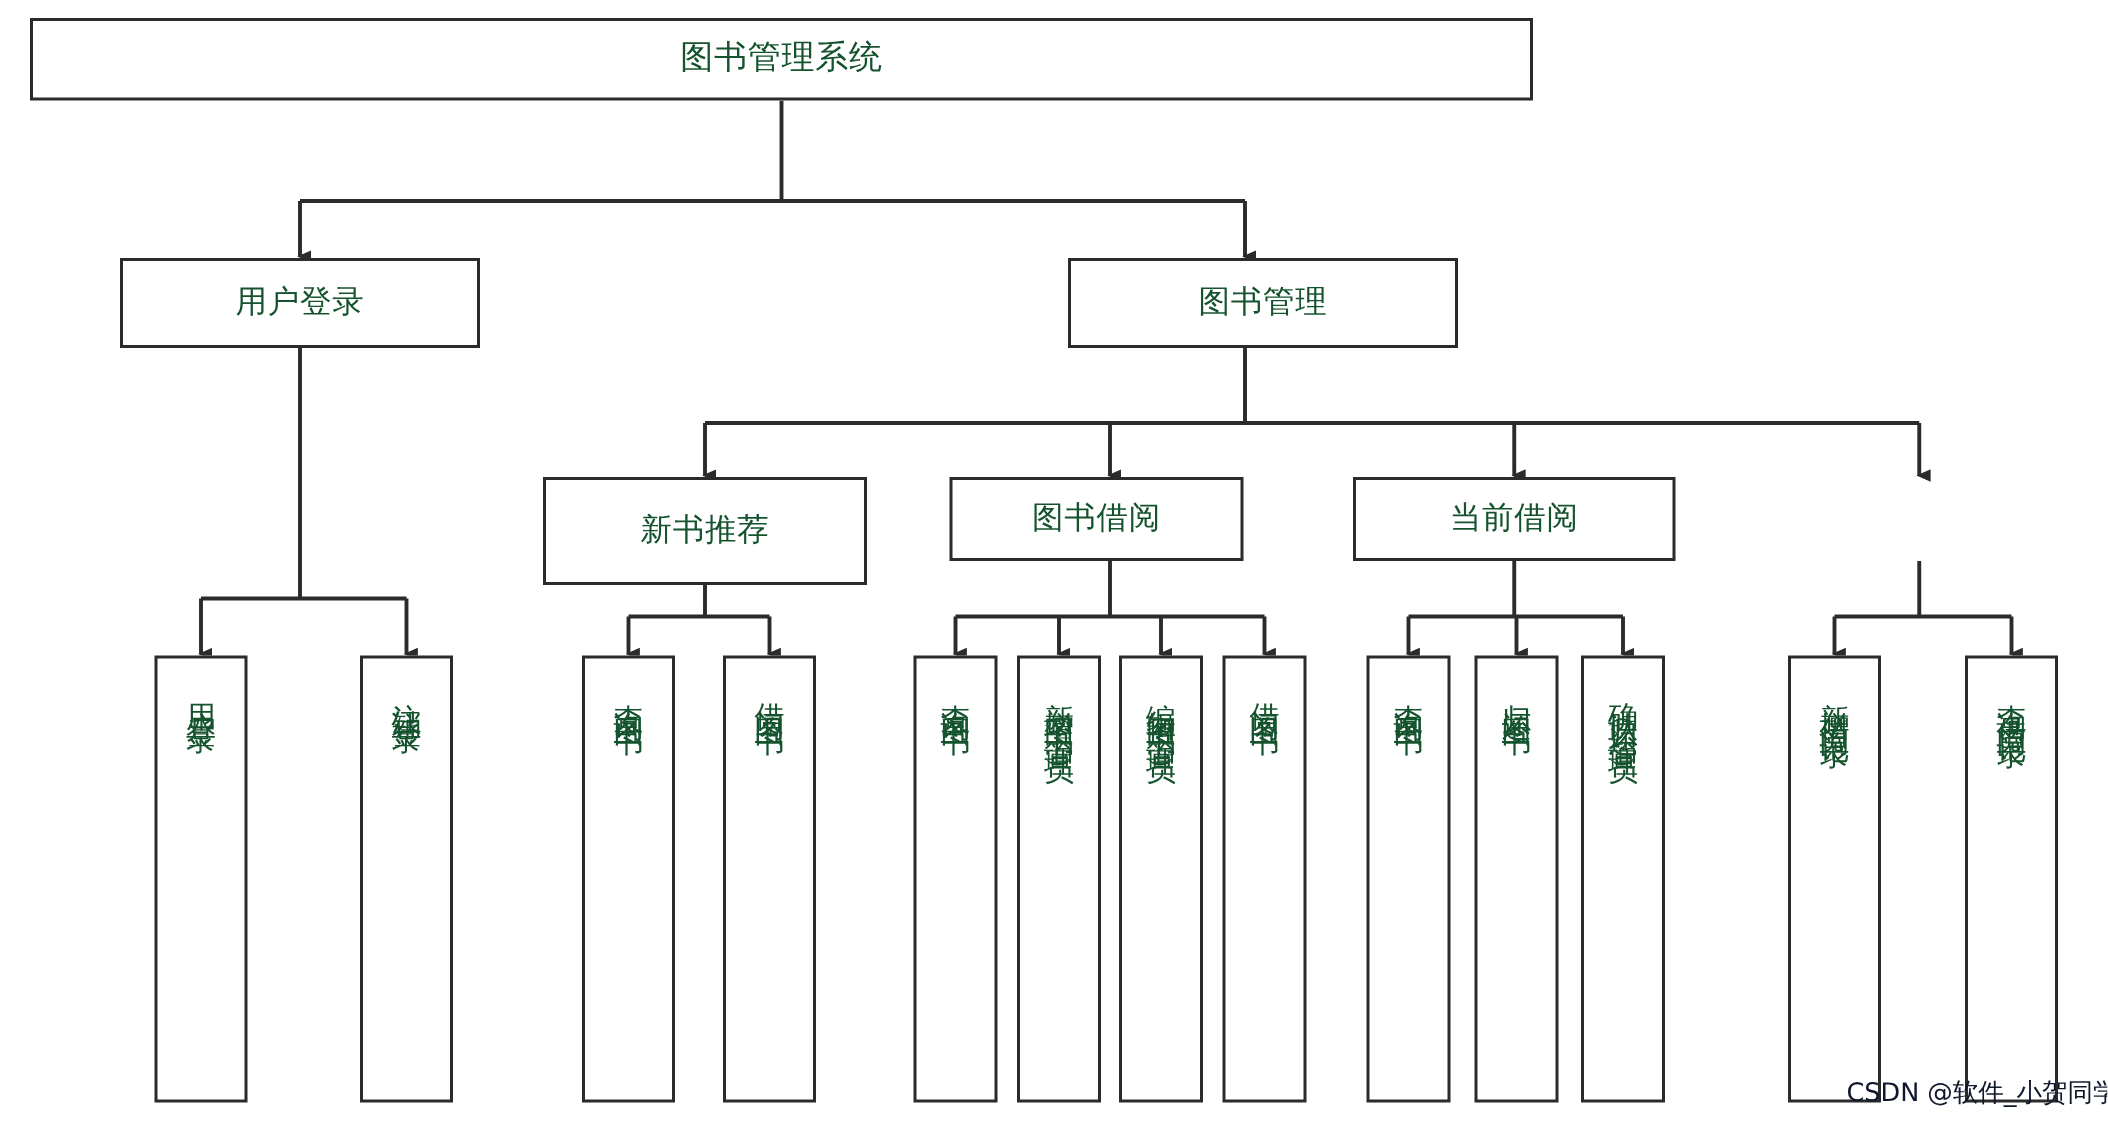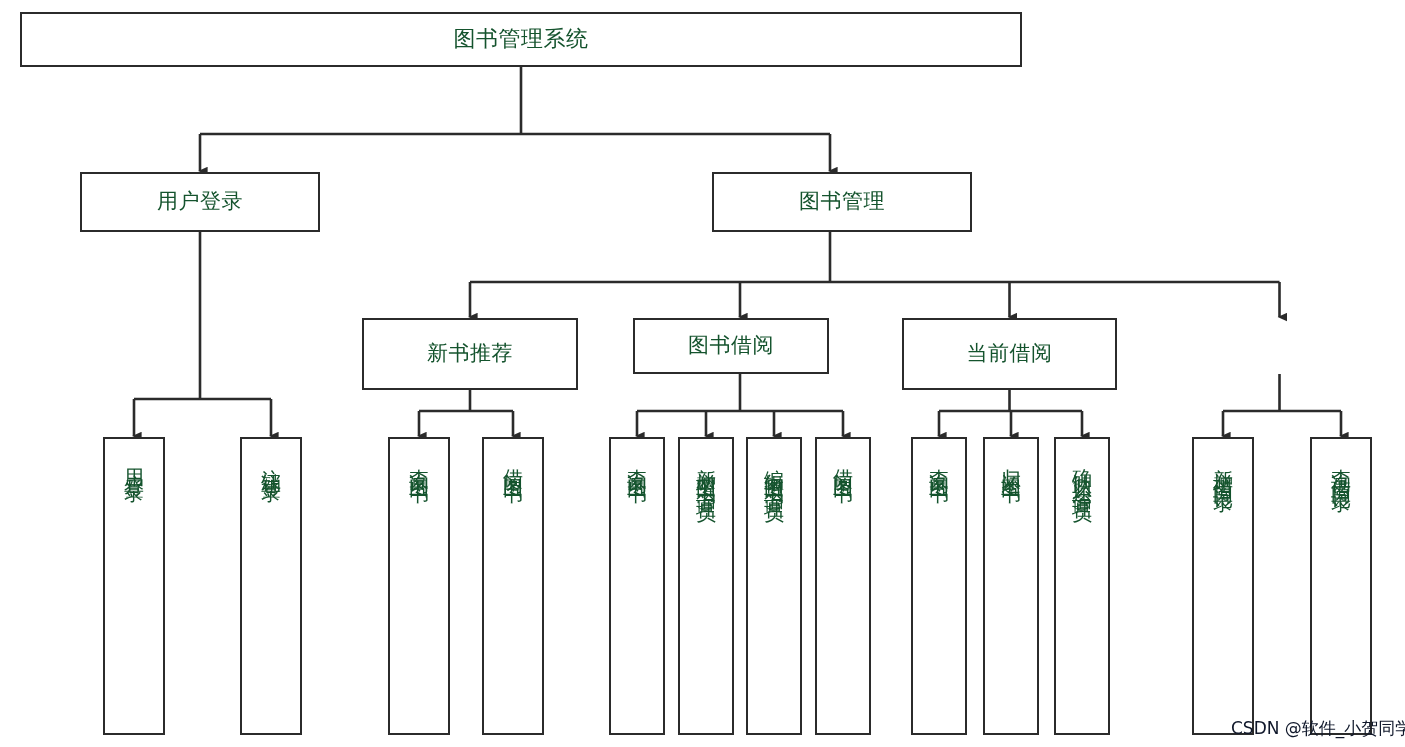--- a/index.html
+++ b/index.html
@@ -131,21 +131,21 @@
   <div class="node horiz" style="left: 712px; top: 172px; width: 260px; height: 60px;">
     <span class="node-label">图书管理</span>
   </div>
 
   <div class="node horiz" style="left: 362px; top: 318px; width: 216px; height: 72px;">
     <span class="node-label">新书推荐</span>
   </div>
   <div class="node horiz" style="left: 633px; top: 318px; width: 196px; height: 56px;">
     <span class="node-label">图书借阅</span>
   </div>
-  <div class="node horiz" style="left: 902px; top: 318px; width: 215px; height: 72px;">
+  <div class="node horiz" style="left: 902px; top: 318px; width: 215px; height: 56px;">
     <span class="node-label">当前借阅</span>
   </div>
 
   <div class="node vert" style="left: 103px; top: 437px; width: 62px; height: 298px;">
     <span class="node-label">用户登录</span>
   </div>
   <div class="node vert" style="left: 240px; top: 437px; width: 62px; height: 298px;">
     <span class="node-label">注销登录</span>
   </div>
   <div class="node vert" style="left: 388px; top: 437px; width: 62px; height: 298px;">

